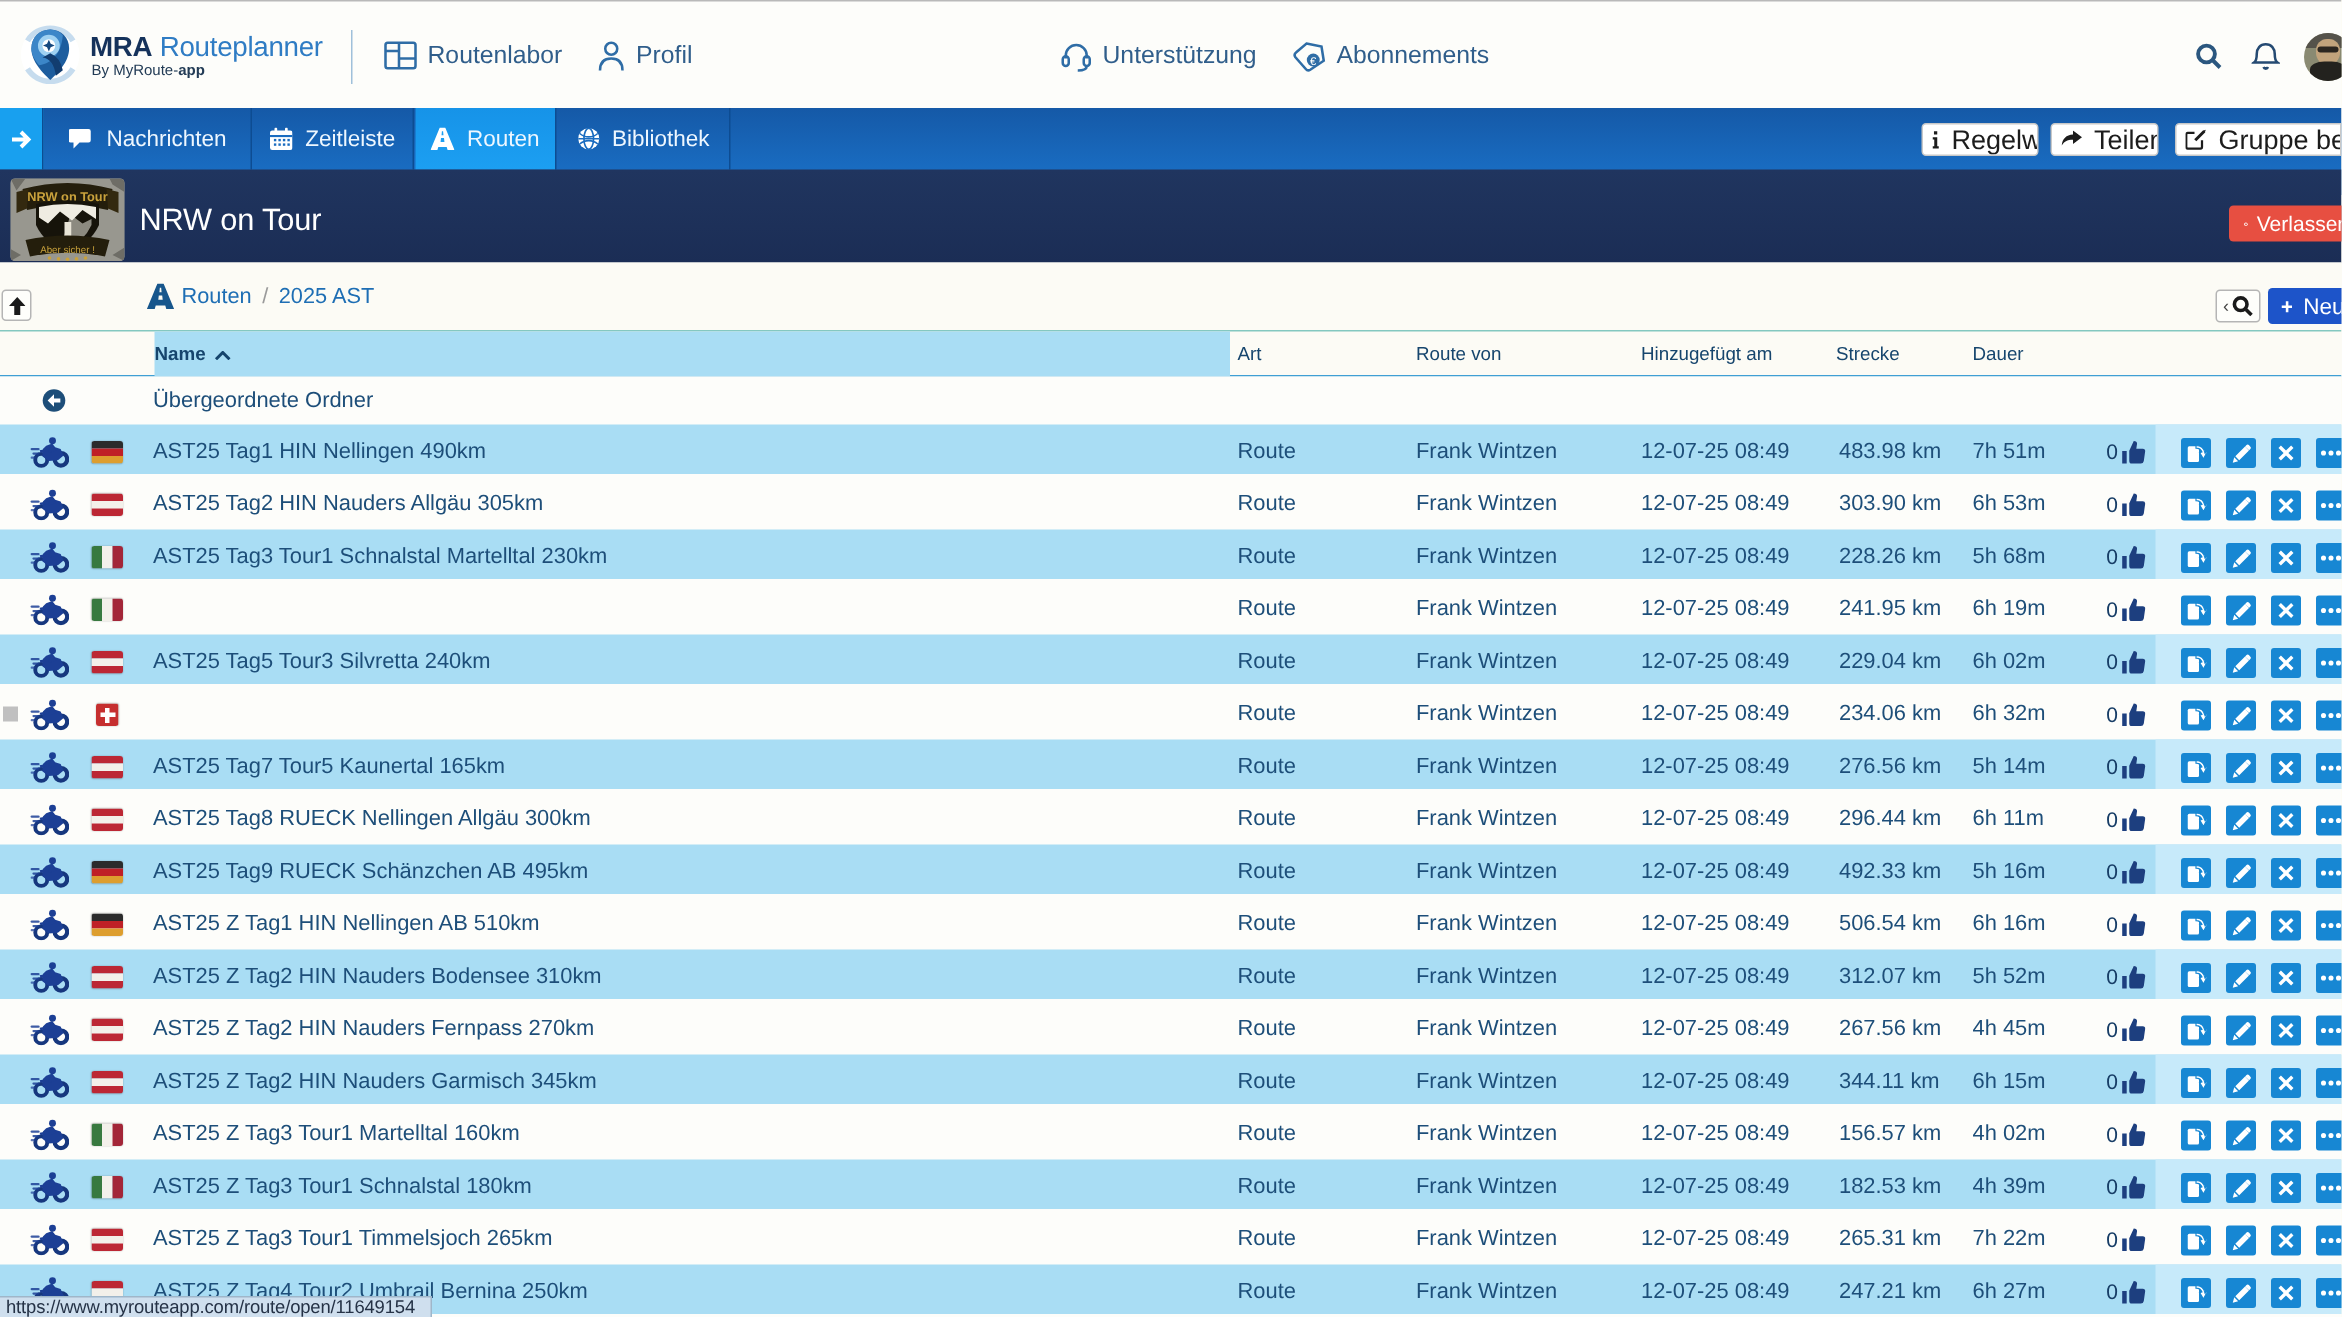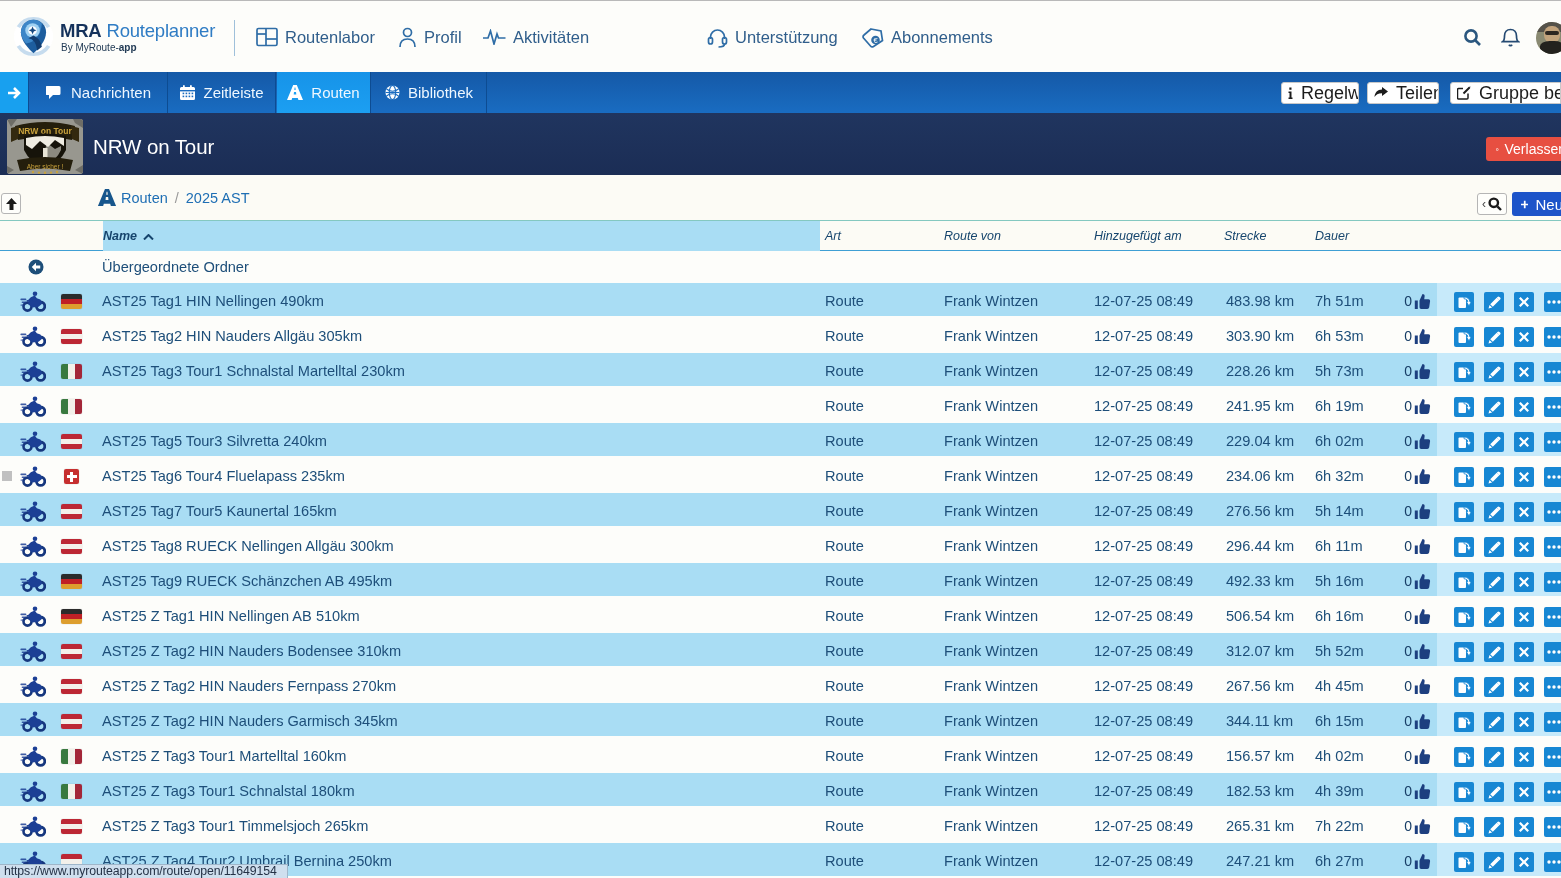--- a/index.html
+++ b/index.html
@@ -28,21 +28,21 @@
 
   
   #crumbrow { position:absolute; left:0; top:175px; width:1561px; height:45px; background:#fcfbf5; }
   #upbtn { position:absolute; left:1px; top:18px; width:20px; height:21px; background:#fefefb; border:1px solid #b5b5b5; border-radius:3px; display:flex; align-items:center; justify-content:center; color:#1a1a1a; }
   #crumb { position:absolute; left:97px; top:0; height:45px; display:flex; align-items:center; gap:2px; font-size:14.5px; color:#1e6eb4; }
   #crumb .sep { color:#9a9a9a; }
   #searchbtn { position:absolute; left:1477px; top:18px; width:30px; height:22px; background:#fefefb; border:1px solid #b5b5b5; border-radius:3px; display:flex; align-items:center; justify-content:center; color:#222; }
   #neubtn { position:absolute; left:1512px; top:17px; width:60px; height:24px; background:#1d54c9; border-radius:3px 0 0 3px; color:#fff; font-size:15px; display:flex; align-items:center; gap:7px; padding:0 9px; }
 
   
-  #thead { position:absolute; left:0; top:220px; width:1561px; height:31px; border-top:1px solid #84c8c0; border-bottom:1px solid #3f9fd4; font-style:italic; font-size:12.5px; color:#16456d; }
+  #thead { position:absolute; left:0; top:220px; width:1561px; height:31px; border-top:1px solid #84c8c0; border-bottom:1px solid #3f9fd4; font-size:12.5px; color:#16456d; }
   #thead .namecell { position:absolute; left:103px; top:0; width:717px; height:30px; background:#a9ddf4; }
   #thead span { position:absolute; top:0; line-height:30px; }
   #rows { position:absolute; left:0; top:251px; width:1561px; }
   .row { position:relative; width:1561px; height:35px; font-size:14.6px; color:#1d4e79; background:#fdfdfa; }
   .row .bg  { position:absolute; left:0; top:0; right:0; bottom:2px; background:#a9ddf4; }
   .row .act { position:absolute; left:1437px; right:0; top:0; bottom:2px; background:#c7eafa; }
   .row span, .row .ic { position:absolute; line-height:36px; white-space:nowrap; }
   .row.first { height:32px; }
   .row.first span { line-height:32px; }
   .flag { position:absolute; left:61px; top:11px; width:21px; height:15px; border-radius:2px; overflow:hidden; box-shadow:0 0 1px rgba(0,0,0,.35); }
@@ -83,26 +83,20 @@
       <line x1="10" y1="12" x2="21" y2="12"></line>
     </svg>
     <span>Routenlabor</span>
   </div>
   <div class="navitem" style="left:398px">
     <svg width="19" height="21" viewBox="0 0 19 21" fill="none" stroke="#2f6da6" stroke-width="1.7">
       <circle cx="9.5" cy="5.5" r="4"></circle>
       <path d="M2 20 c0-5.5 3-8 7.5-8 s7.5 2.5 7.5 8"></path>
     </svg>
     <span>Profil</span>
-  </div>
-  <div class="navitem" style="left:482px">
-    <svg width="24" height="16" viewBox="0 0 24 16" fill="none" stroke="#2f6da6" stroke-width="1.7">
-      <path d="M1 9 h5 l2.5-7 3.5 13 3-10 1.5 4 h7"></path>
-    </svg>
-    <span>Aktivitäten</span>
   </div>
   <div class="navitem" style="left:707px">
     <svg width="21" height="21" viewBox="0 0 21 21" fill="none" stroke="#2f6da6" stroke-width="1.7">
       <path d="M3.5 12 v-2 a7 7 0 0 1 14 0 v2"></path>
       <rect x="1.5" y="10.5" width="4" height="6.5" rx="2"></rect>
       <rect x="15.5" y="10.5" width="4" height="6.5" rx="2"></rect>
       <path d="M17.5 17 c0 2.5-3 3-6 3"></path>
     </svg>
     <span>Unterstützung</span>
   </div>
@@ -418,21 +412,21 @@
       <div class="flag" style="">
         <i style="left:0;top:0;width:7px;height:15px;background:#38793f"></i>
         <i style="left:7px;top:0;width:7px;height:15px;background:#f3f0ea"></i>
         <i style="left:14px;top:0;width:7px;height:15px;background:#a32638"></i>
       </div>
       <span style="left:102px">AST25 Tag3 Tour1 Schnalstal Martelltal 230km</span>
       <span style="left:825px">Route</span>
       <span style="left:944px">Frank Wintzen</span>
       <span style="left:1094px">12-07-25 08:49</span>
       <span style="left:1226px">228.26 km</span>
-      <span style="left:1315px">5h 73m</span>
+      <span style="left:1315px">5h 68m</span>
       <span class="thumbnum">0</span>
       <div class="thumb"><svg width="17" height="18" viewBox="0 0 17 18">
           <path d="M5.5 7.5 L8.5 1 q2.2 0 2.2 1.8 l-0.5 3.4 h4.3 q1.8 0 1.6 1.8 l-0.9 6.3 q-0.3 1.7-2 1.7 h-6 q-1.7 0-1.7-1.7Z M0.8 7.6 h3 v8.4 h-3Z" fill="#1d3f7f"></path>
         </svg></div>
       <div class="btn" style="left:1454px">
         <svg width="13" height="13" viewBox="0 0 13 13">
           <rect x="0.5" y="1.5" width="7.5" height="10.5" rx="1" fill="#fff"></rect>
           <path d="M6 1 q5 0 6 5 l1.6-1 -2.6 5 -2.6-4.3 1.6-0.4 q-1-2.6-4-2.6Z" fill="#fff" stroke="#1787d3" stroke-width="0.8"></path>
         </svg>
       </div>
@@ -573,21 +567,20 @@
             <rect x="0.4" y="7.6" width="6" height="1.6" rx="0.8" opacity="0.85"></rect>
             <rect x="1.6" y="10.6" width="4.6" height="1.5" rx="0.75" opacity="0.85"></rect>
             <rect x="0.4" y="13.4" width="3.4" height="1.4" rx="0.7" opacity="0.7"></rect>
           </g>
         </svg></div>
       <div class="flag" style="width:15px;left:64px">
         <i style="left:0;top:0;width:15px;height:15px;background:#c62f2f"></i>
         <i style="left:6px;top:2.5px;width:3px;height:10px;background:#fff"></i>
         <i style="left:2.5px;top:6px;width:10px;height:3px;background:#fff"></i>
       </div>
-      <span style="left:102px">AST25 Tag6 Tour4 Fluelapass 235km</span>
       <span style="left:825px">Route</span>
       <span style="left:944px">Frank Wintzen</span>
       <span style="left:1094px">12-07-25 08:49</span>
       <span style="left:1226px">234.06 km</span>
       <span style="left:1315px">6h 32m</span>
       <span class="thumbnum">0</span>
       <div class="thumb"><svg width="17" height="18" viewBox="0 0 17 18">
           <path d="M5.5 7.5 L8.5 1 q2.2 0 2.2 1.8 l-0.5 3.4 h4.3 q1.8 0 1.6 1.8 l-0.9 6.3 q-0.3 1.7-2 1.7 h-6 q-1.7 0-1.7-1.7Z M0.8 7.6 h3 v8.4 h-3Z" fill="#1d3f7f"></path>
         </svg></div>
       <div class="btn" style="left:1454px">

